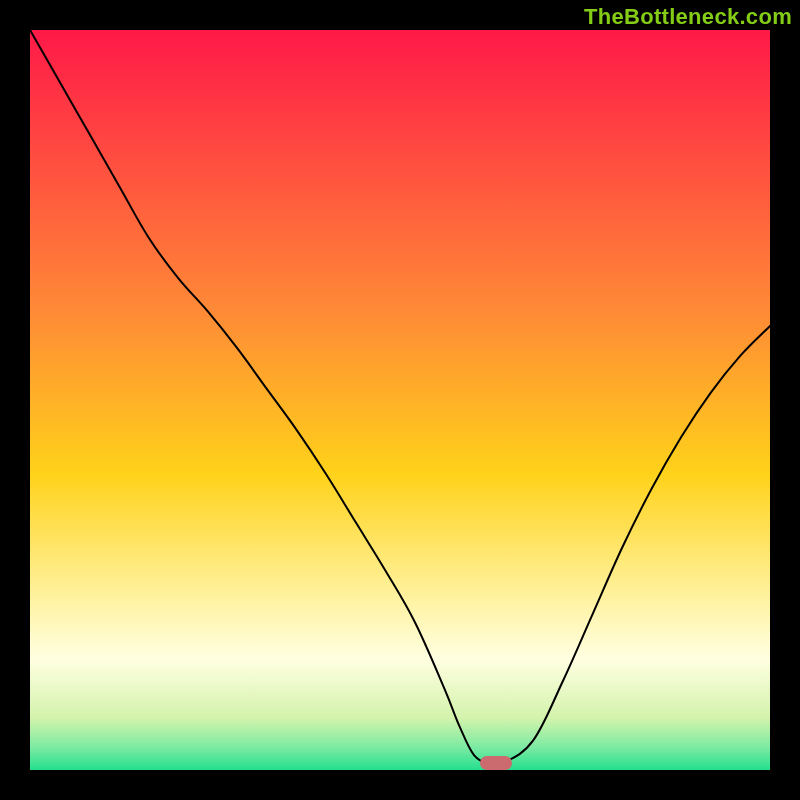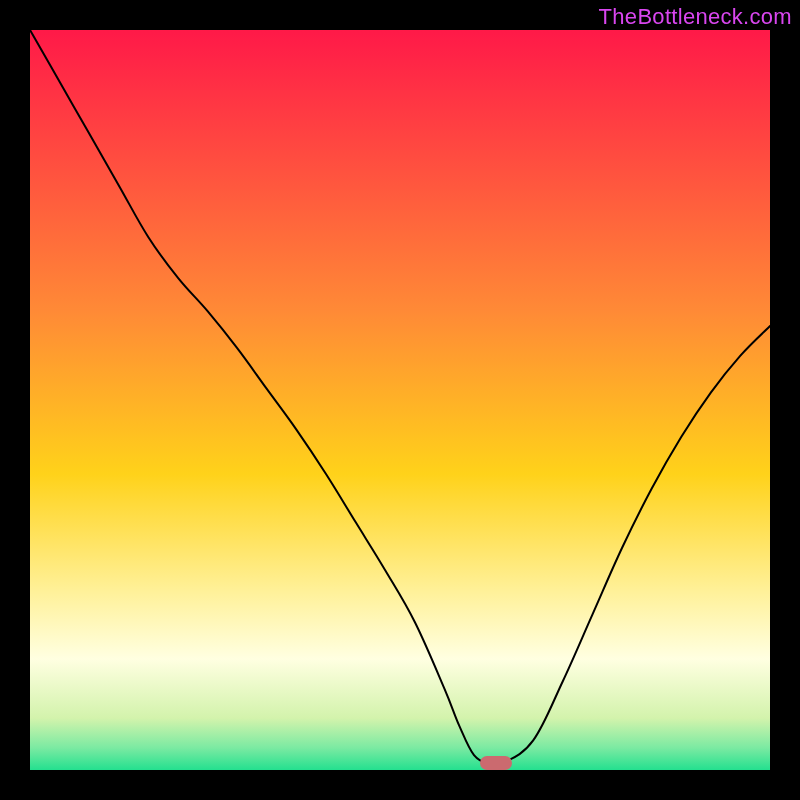--- a/index.html
+++ b/index.html
@@ -1,21 +1,21 @@
 <!DOCTYPE html>
 <html><head>
 <meta charset="utf-8">
 <style>
   * { margin: 0; padding: 0; box-sizing: border-box; }
   body { width: 800px; height: 800px; position: relative; font-family: Arial, sans-serif; overflow: hidden; }
   .frame { position: absolute; left: 0; top: 0; width: 800px; height: 800px; background: #000; }
   .plot-area { position: absolute; left: 30px; top: 30px; width: 740px; height: 740px; overflow: hidden; }
   .grad-svg { position: absolute; left: 0; top: 0; width: 740px; height: 740px; display: block; }
   .curve-svg { position: absolute; left: 0; top: 0; width: 740px; height: 740px; display: block; }
-  .watermark { position: absolute; top: 4px; right: 8px; color: #d946ef; font-size: 22px; font-weight: 400; letter-spacing: .3px; user-select: none; }
+  .watermark { position: absolute; top: 4px; right: 8px; color: #84cc16; font-size: 22px; font-weight: 700; letter-spacing: .3px; user-select: none; }
   .marker { position: absolute; width: 32px; height: 14px; border-radius: 7px; background: #cb6a6f; transform: translate(-50%, -50%); }
 </style>
 </head>
 <body>
 
 <div class="frame">
   <div class="plot-area">
 
     <svg class="grad-svg" viewBox="0 0 740 740" preserveAspectRatio="none">
       <defs>

